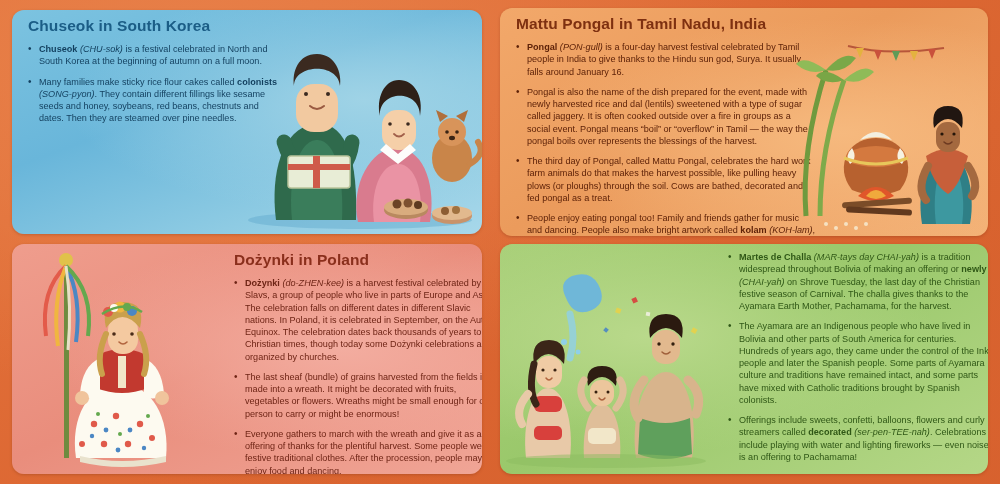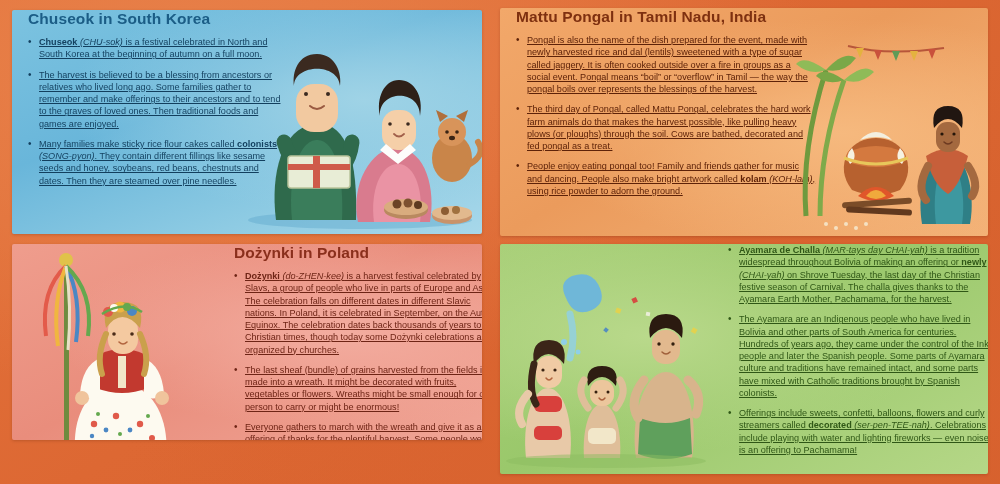--- a/index.html
+++ b/index.html
@@ -17,30 +17,30 @@
     position: relative;
     width: 1000px;
     height: 484px;
     background:
       radial-gradient(ellipse at 20% 15%, #e8814a 0%, rgba(232,129,74,0) 55%),
       radial-gradient(ellipse at 80% 85%, #d9632f 0%, rgba(217,99,47,0) 60%),
       linear-gradient(145deg, #e4743c 0%, #dd6833 45%, #d45f2c 100%);
   }
   .panel {
     position: absolute;
-    border-radius: 2px;
+    border-radius: 12px;
     box-sizing: border-box;
-    padding: 0 16px 12px 16px;
+    padding: 7px 16px 12px 16px;
     overflow: hidden;
     box-shadow: 0 1px 3px rgba(90,35,10,0.25);
   }
   
   .p-chuseok { left: 12px;  top: 10px;  width: 470px; height: 224px; }
   .p-pongal  { left: 500px; top: 8px;   width: 488px; height: 228px; }
-  .p-dozynki { left: 12px;  top: 244px; width: 470px; height: 196px; }
+  .p-dozynki { left: 12px;  top: 244px; width: 470px; height: 230px; }
   .p-challa  { left: 500px; top: 244px; width: 488px; height: 230px; }
 
   
   .bg-chuseok {
     background:
       radial-gradient(ellipse at 75% 40%, #9fd3e6 0%, rgba(159,211,230,0) 60%),
       linear-gradient(160deg, #7cc3e0 0%, #69b6da 40%, #8ecbe3 75%, #a8d8ea 100%);
   }
   .bg-pongal {
     background:
@@ -73,21 +73,20 @@
     list-style: none;
     margin: 0;
     padding: 0;
   }
   ul.bullets li {
     position: relative;
     padding-left: 11px;
     margin-bottom: 8px;
     font-size: 9.1px;
     line-height: 1.35;
-    text-decoration: underline;
   }
   ul.bullets li:before {
     content: "•";
     position: absolute;
     left: 0;
     top: -1px;
     font-size: 10px;
   }
   .t-chuseok li { color: #123f5e; }
   .t-chuseok li:before { color: #123f5e; }
@@ -176,21 +175,20 @@
           <circle cx="217" cy="108" r="1.8" fill="#3a2414"></circle>
           <ellipse cx="212" cy="114" rx="3" ry="2.2" fill="#3a2414"></ellipse>
           <path d="M230 140 q16 -10 8 -22" stroke="#c98549" stroke-width="6" fill="none" stroke-linecap="round"></path>
         </g>
       </svg>
     </div>
 
     <h2 class="h-chuseok">Chuseok in South Korea</h2>
     <ul class="bullets t-chuseok txtcol">
       <li><b>Chuseok</b> <i>(CHU-sok)</i> is a festival celebrated in North and South Korea at the beginning of autumn on a full moon.</li>
-      <li>The harvest is believed to be a blessing from ancestors or relatives who lived long ago. Some families gather to remember and make offerings to their ancestors and to tend to the graves of loved ones. Then traditional foods and games are enjoyed.</li>
       <li>Many families make sticky rice flour cakes called <b>colonists</b> <i>(SONG-pyon)</i>. They contain different fillings like sesame seeds and honey, soybeans, red beans, chestnuts and dates. Then they are steamed over pine needles.</li>
     </ul>
   </div>
 
   <div class="panel p-pongal bg-pongal">
 
     <div class="art" style="left:286px; top:16px; width:200px; height:210px;">
       <svg width="200" height="210" viewBox="0 0 200 210">
 
         <g>
@@ -246,20 +244,21 @@
           <circle cx="50" cy="204" r="2" fill="#f6ead0"></circle>
           <circle cx="60" cy="200" r="2" fill="#f6ead0"></circle>
           <circle cx="70" cy="204" r="2" fill="#f6ead0"></circle>
           <circle cx="80" cy="200" r="2" fill="#f6ead0"></circle>
         </g>
       </svg>
     </div>
 
     <h2 class="h-pongal">Mattu Pongal in Tamil Nadu, India</h2>
     <ul class="bullets t-pongal txtcol-wide">
+      <li><b>Pongal</b> <i>(PON-gull)</i> is a four-day harvest festival celebrated by Tamil people in India to give thanks to the Hindu sun god, Surya. It usually falls around January 16.</li>
       <li>Pongal is also the name of the dish prepared for the event, made with newly harvested rice and dal (lentils) sweetened with a type of sugar called jaggery. It is often cooked outside over a fire in groups as a social event. Pongal means “boil” or “overflow” in Tamil — the way the pongal boils over represents the blessings of the harvest.</li>
       <li>The third day of Pongal, called Mattu Pongal, celebrates the hard work farm animals do that makes the harvest possible, like pulling heavy plows (or ploughs) through the soil. Cows are bathed, decorated and fed pongal as a treat.</li>
       <li>People enjoy eating pongal too! Family and friends gather for music and dancing. People also make bright artwork called <b>kolam</b> <i>(KOH-lam)</i>, using rice powder to adorn the ground.</li>
     </ul>
   </div>
 
   <div class="panel p-dozynki bg-dozynki">
 
     <div class="art" style="left:8px; top:4px; width:206px; height:222px;">
       <svg width="206" height="222" viewBox="0 0 206 222">
@@ -398,20 +397,20 @@
           <rect x="140" y="44" width="4" height="4" fill="#f0f0e0" transform="rotate(10 142 46)"></rect>
           <rect x="186" y="60" width="5" height="5" fill="#e8d24a" transform="rotate(30 188 62)"></rect>
         </g>
 
         <ellipse cx="100" cy="193" rx="100" ry="7" fill="#8bbb5f" opacity="0.5"></ellipse>
       </svg>
     </div>
 
     <div class="col-left" style="margin-left:212px;">
       <ul class="bullets t-challa txtcol-right">
-        <li><b>Ayamara de Challa</b> <i>(MAR-tays day CHAI-yah)</i> is a tradition widespread throughout Bolivia of making an offering or <b>newly</b> <i>(CHAI-yah)</i> on Shrove Tuesday, the last day of the Christian festive season of Carnival. The challa gives thanks to the Ayamara Earth Mother, Pachamama, for the harvest.</li>
+        <li><b>Martes de Challa</b> <i>(MAR-tays day CHAI-yah)</i> is a tradition widespread throughout Bolivia of making an offering or <b>newly</b> <i>(CHAI-yah)</i> on Shrove Tuesday, the last day of the Christian festive season of Carnival. The challa gives thanks to the Ayamara Earth Mother, Pachamama, for the harvest.</li>
         <li>The Ayamara are an Indigenous people who have lived in Bolivia and other parts of South America for centuries. Hundreds of years ago, they came under the control of the Inka people and later the Spanish people. Some parts of Ayamara culture and traditions have remained intact, and some parts have mixed with Catholic traditions brought by Spanish colonists.</li>
         <li>Offerings include sweets, confetti, balloons, flowers and curly streamers called <b>decorated</b> <i>(ser-pen-TEE-nah)</i>. Celebrations include playing with water and lighting fireworks — even noise is an offering to Pachamama!</li>
       </ul>
     </div>
   </div>
 
 </div>
 
 </body></html>

